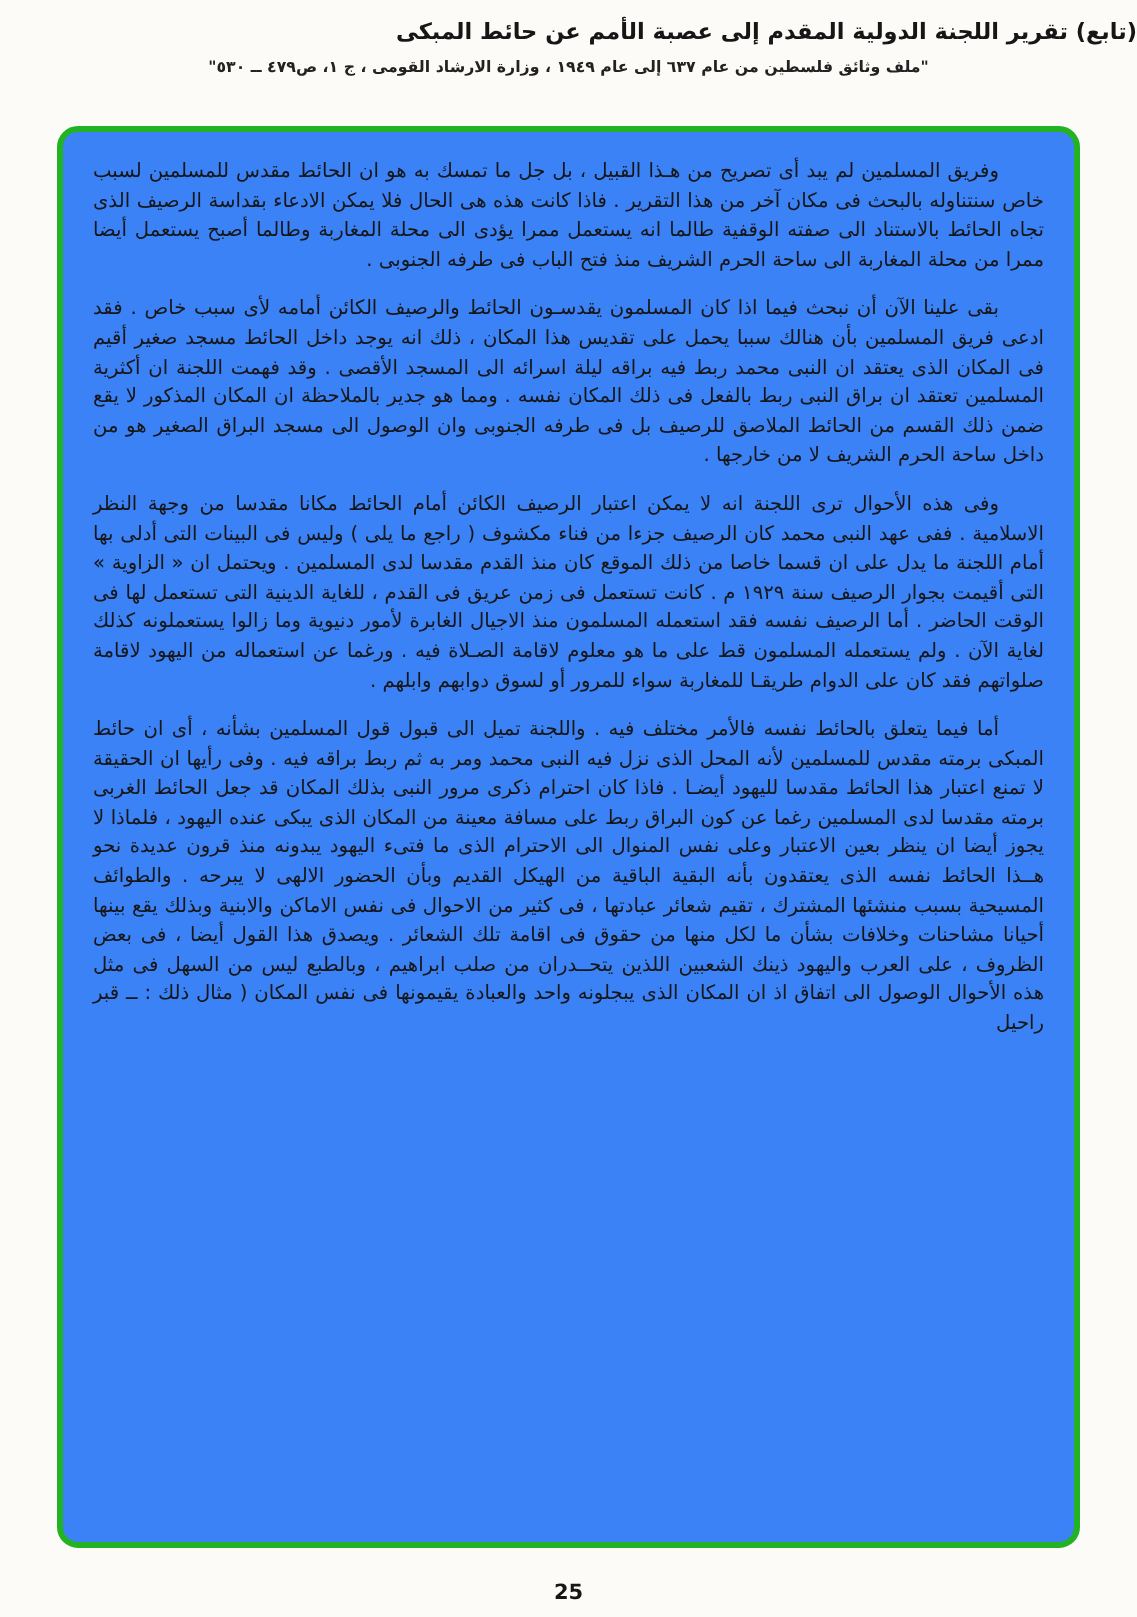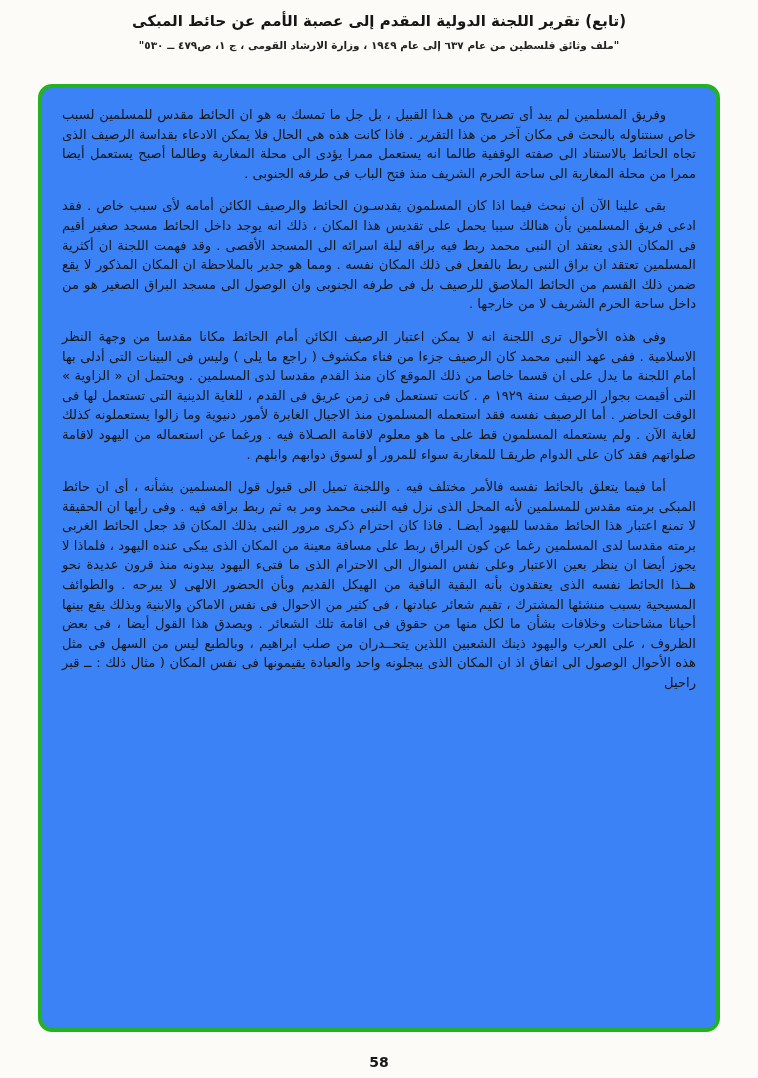--- a/index.html
+++ b/index.html
@@ -20,20 +20,21 @@
   .header {
     direction: rtl;
     text-align: center;
     padding-top: 12px;
   }
 
   .doc-title {
     font-size: 15px;
     font-weight: bold;
     letter-spacing: 0.2px;
+    text-align: right;
   }
 
   .doc-source {
     font-size: 10.5px;
     font-weight: bold;
     margin-top: 9px;
     color: #222;
   }
 
   .content-frame {
@@ -83,15 +84,15 @@
 
   <div class="content-frame">
     <div class="bodytext">
       <p>وفريق المسلمين لم يبد أى تصريح من هـذا القبيل ، بل جل ما تمسك به هو ان الحائط مقدس للمسلمين لسبب خاص سنتناوله بالبحث فى مكان آخر من هذا التقرير . فاذا كانت هذه هى الحال فلا يمكن الادعاء بقداسة الرصيف الذى تجاه الحائط بالاستناد الى صفته الوقفية طالما انه يستعمل ممرا يؤدى الى محلة المغاربة وطالما أصبح يستعمل أيضا ممرا من محلة المغاربة الى ساحة الحرم الشريف منذ فتح الباب فى طرفه الجنوبى .</p>
       <p>بقى علينا الآن أن نبحث فيما اذا كان المسلمون يقدسـون الحائط والرصيف الكائن أمامه لأى سبب خاص . فقد ادعى فريق المسلمين بأن هنالك سببا يحمل على تقديس هذا المكان ، ذلك انه يوجد داخل الحائط مسجد صغير أقيم فى المكان الذى يعتقد ان النبى محمد ربط فيه براقه ليلة اسرائه الى المسجد الأقصى . وقد فهمت اللجنة ان أكثرية المسلمين تعتقد ان براق النبى ربط بالفعل فى ذلك المكان نفسه . ومما هو جدير بالملاحظة ان المكان المذكور لا يقع ضمن ذلك القسم من الحائط الملاصق للرصيف بل فى طرفه الجنوبى وان الوصول الى مسجد البراق الصغير هو من داخل ساحة الحرم الشريف لا من خارجها .</p>
       <p>وفى هذه الأحوال ترى اللجنة انه لا يمكن اعتبار الرصيف الكائن أمام الحائط مكانا مقدسا من وجهة النظر الاسلامية . ففى عهد النبى محمد كان الرصيف جزءا من فناء مكشوف ( راجع ما يلى ) وليس فى البينات التى أدلى بها أمام اللجنة ما يدل على ان قسما خاصا من ذلك الموقع كان منذ القدم مقدسا لدى المسلمين . ويحتمل ان « الزاوية » التى أقيمت بجوار الرصيف سنة ١٩٢٩ م . كانت تستعمل فى زمن عريق فى القدم ، للغاية الدينية التى تستعمل لها فى الوقت الحاضر . أما الرصيف نفسه فقد استعمله المسلمون منذ الاجيال الغابرة لأمور دنيوية وما زالوا يستعملونه كذلك لغاية الآن . ولم يستعمله المسلمون قط على ما هو معلوم لاقامة الصـلاة فيه . ورغما عن استعماله من اليهود لاقامة صلواتهم فقد كان على الدوام طريقـا للمغاربة سواء للمرور أو لسوق دوابهم وابلهم .</p>
       <p>أما فيما يتعلق بالحائط نفسه فالأمر مختلف فيه . واللجنة تميل الى قبول قول المسلمين بشأنه ، أى ان حائط المبكى برمته مقدس للمسلمين لأنه المحل الذى نزل فيه النبى محمد ومر به ثم ربط براقه فيه . وفى رأيها ان الحقيقة لا تمنع اعتبار هذا الحائط مقدسا لليهود أيضـا . فاذا كان احترام ذكرى مرور النبى بذلك المكان قد جعل الحائط الغربى برمته مقدسا لدى المسلمين رغما عن كون البراق ربط على مسافة معينة من المكان الذى يبكى عنده اليهود ، فلماذا لا يجوز أيضا ان ينظر بعين الاعتبار وعلى نفس المنوال الى الاحترام الذى ما فتىء اليهود يبدونه منذ قرون عديدة نحو هــذا الحائط نفسه الذى يعتقدون بأنه البقية الباقية من الهيكل القديم وبأن الحضور الالهى لا يبرحه . والطوائف المسيحية بسبب منشئها المشترك ، تقيم شعائر عبادتها ، فى كثير من الاحوال فى نفس الاماكن والابنية وبذلك يقع بينها أحيانا مشاحنات وخلافات بشأن ما لكل منها من حقوق فى اقامة تلك الشعائر . ويصدق هذا القول أيضا ، فى بعض الظروف ، على العرب واليهود ذينك الشعبين اللذين يتحــدران من صلب ابراهيم ، وبالطبع ليس من السهل فى مثل هذه الأحوال الوصول الى اتفاق اذ ان المكان الذى يبجلونه واحد والعبادة يقيمونها فى نفس المكان ( مثال ذلك : ــ قبر راحيل</p>
     </div>
   </div>
 
-  <div class="page-number">58</div>
+  <div class="page-number">25</div>
 
 </div>
 
 </body></html>

